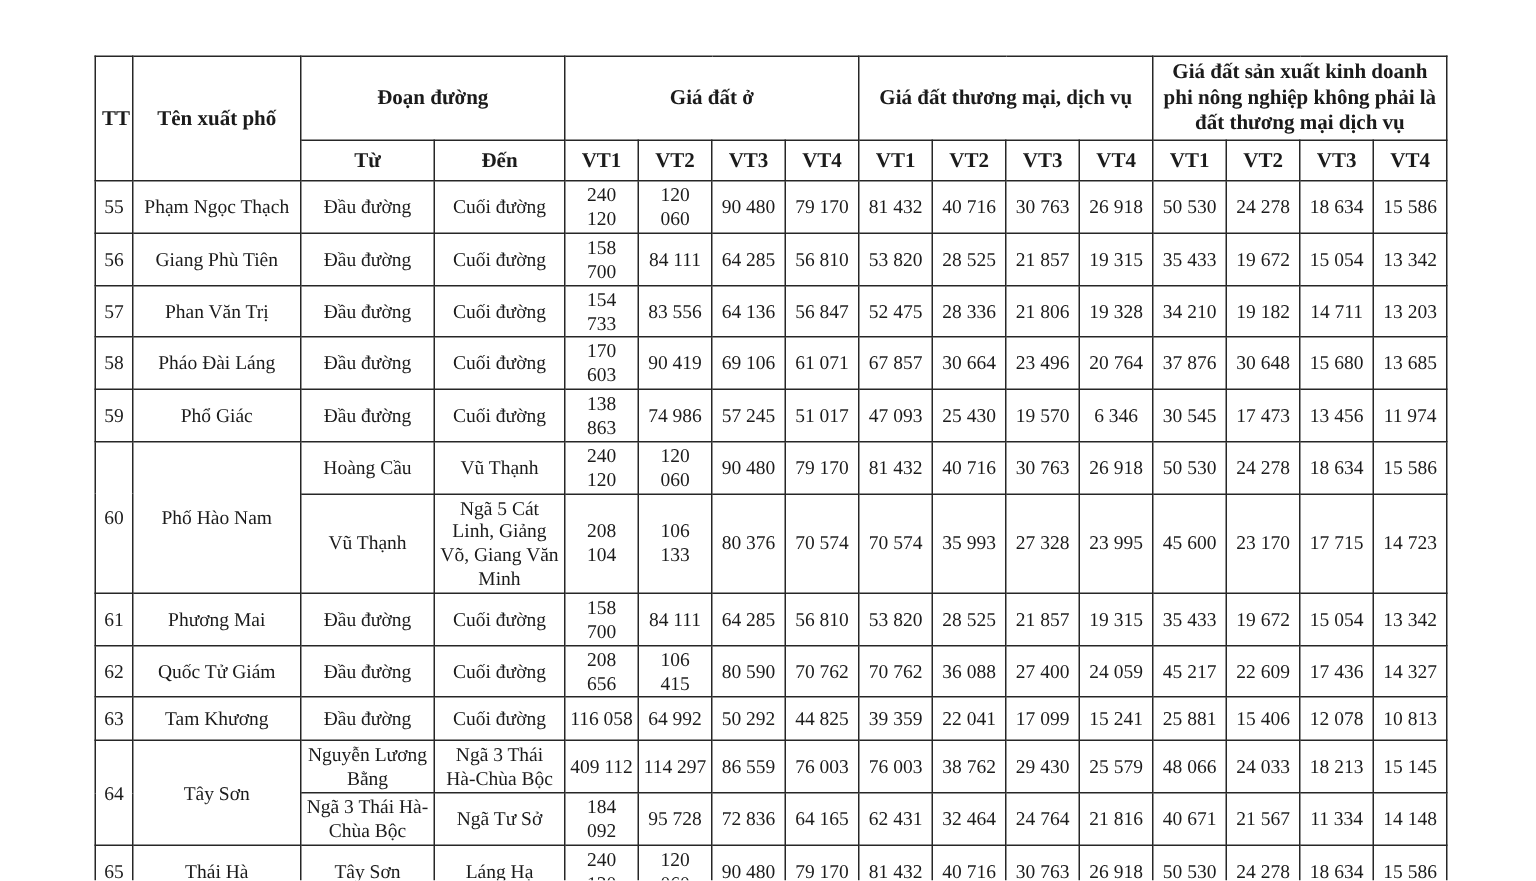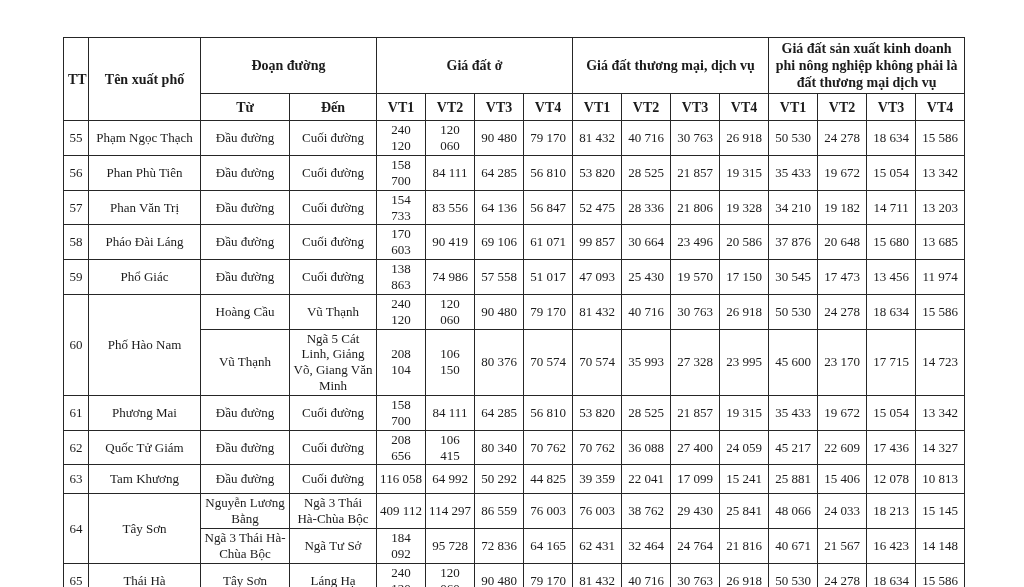--- a/index.html
+++ b/index.html
@@ -91,21 +91,21 @@
           <td class="c-num">40 716</td>
           <td class="c-num">30 763</td>
           <td class="c-num">26 918</td>
           <td class="c-num">50 530</td>
           <td class="c-num">24 278</td>
           <td class="c-num">18 634</td>
           <td class="c-num">15 586</td>
         </tr>
         <tr>
           <td class="c-tt" rowspan="1">56</td>
-          <td class="c-name" rowspan="1">Phan Phù Tiên</td>
+          <td class="c-name" rowspan="1">Giang Phù Tiên</td>
           <td class="c-mid">Đầu đường</td>
           <td class="c-mid">Cuối đường</td>
           <td class="c-num">158 700</td>
           <td class="c-num">84 111</td>
           <td class="c-num">64 285</td>
           <td class="c-num">56 810</td>
           <td class="c-num">53 820</td>
           <td class="c-num">28 525</td>
           <td class="c-num">21 857</td>
           <td class="c-num">19 315</td>
@@ -134,42 +134,42 @@
         </tr>
         <tr>
           <td class="c-tt" rowspan="1">58</td>
           <td class="c-name" rowspan="1">Pháo Đài Láng</td>
           <td class="c-mid">Đầu đường</td>
           <td class="c-mid">Cuối đường</td>
           <td class="c-num">170 603</td>
           <td class="c-num">90 419</td>
           <td class="c-num">69 106</td>
           <td class="c-num">61 071</td>
-          <td class="c-num">99 857</td>
+          <td class="c-num">67 857</td>
           <td class="c-num">30 664</td>
           <td class="c-num">23 496</td>
-          <td class="c-num">20 586</td>
+          <td class="c-num">20 764</td>
           <td class="c-num">37 876</td>
-          <td class="c-num">20 648</td>
+          <td class="c-num">30 648</td>
           <td class="c-num">15 680</td>
           <td class="c-num">13 685</td>
         </tr>
         <tr>
           <td class="c-tt" rowspan="1">59</td>
           <td class="c-name" rowspan="1">Phổ Giác</td>
           <td class="c-mid">Đầu đường</td>
           <td class="c-mid">Cuối đường</td>
           <td class="c-num">138 863</td>
           <td class="c-num">74 986</td>
-          <td class="c-num">57 558</td>
+          <td class="c-num">57 245</td>
           <td class="c-num">51 017</td>
           <td class="c-num">47 093</td>
           <td class="c-num">25 430</td>
           <td class="c-num">19 570</td>
-          <td class="c-num">17 150</td>
+          <td class="c-num">6 346</td>
           <td class="c-num">30 545</td>
           <td class="c-num">17 473</td>
           <td class="c-num">13 456</td>
           <td class="c-num">11 974</td>
         </tr>
         <tr>
           <td class="c-tt" rowspan="2">60</td>
           <td class="c-name" rowspan="2">Phố Hào Nam</td>
           <td class="c-mid">Hoàng Cầu</td>
           <td class="c-mid">Vũ Thạnh</td>
@@ -183,21 +183,21 @@
           <td class="c-num">26 918</td>
           <td class="c-num">50 530</td>
           <td class="c-num">24 278</td>
           <td class="c-num">18 634</td>
           <td class="c-num">15 586</td>
         </tr>
         <tr>
           <td class="c-mid">Vũ Thạnh</td>
           <td class="c-mid">Ngã 5 Cát Linh, Giảng Võ, Giang Văn Minh</td>
           <td class="c-num">208 104</td>
-          <td class="c-num">106 150</td>
+          <td class="c-num">106 133</td>
           <td class="c-num">80 376</td>
           <td class="c-num">70 574</td>
           <td class="c-num">70 574</td>
           <td class="c-num">35 993</td>
           <td class="c-num">27 328</td>
           <td class="c-num">23 995</td>
           <td class="c-num">45 600</td>
           <td class="c-num">23 170</td>
           <td class="c-num">17 715</td>
           <td class="c-num">14 723</td>
@@ -220,21 +220,21 @@
           <td class="c-num">15 054</td>
           <td class="c-num">13 342</td>
         </tr>
         <tr>
           <td class="c-tt" rowspan="1">62</td>
           <td class="c-name" rowspan="1">Quốc Tử Giám</td>
           <td class="c-mid">Đầu đường</td>
           <td class="c-mid">Cuối đường</td>
           <td class="c-num">208 656</td>
           <td class="c-num">106 415</td>
-          <td class="c-num">80 340</td>
+          <td class="c-num">80 590</td>
           <td class="c-num">70 762</td>
           <td class="c-num">70 762</td>
           <td class="c-num">36 088</td>
           <td class="c-num">27 400</td>
           <td class="c-num">24 059</td>
           <td class="c-num">45 217</td>
           <td class="c-num">22 609</td>
           <td class="c-num">17 436</td>
           <td class="c-num">14 327</td>
         </tr>
@@ -261,40 +261,40 @@
           <td class="c-name" rowspan="2">Tây Sơn</td>
           <td class="c-mid">Nguyễn Lương Bằng</td>
           <td class="c-mid">Ngã 3 Thái Hà-Chùa Bộc</td>
           <td class="c-num">409 112</td>
           <td class="c-num">114 297</td>
           <td class="c-num">86 559</td>
           <td class="c-num">76 003</td>
           <td class="c-num">76 003</td>
           <td class="c-num">38 762</td>
           <td class="c-num">29 430</td>
-          <td class="c-num">25 841</td>
+          <td class="c-num">25 579</td>
           <td class="c-num">48 066</td>
           <td class="c-num">24 033</td>
           <td class="c-num">18 213</td>
           <td class="c-num">15 145</td>
         </tr>
         <tr>
           <td class="c-mid">Ngã 3 Thái Hà-Chùa Bộc</td>
           <td class="c-mid">Ngã Tư Sở</td>
           <td class="c-num">184 092</td>
           <td class="c-num">95 728</td>
           <td class="c-num">72 836</td>
           <td class="c-num">64 165</td>
           <td class="c-num">62 431</td>
           <td class="c-num">32 464</td>
           <td class="c-num">24 764</td>
           <td class="c-num">21 816</td>
           <td class="c-num">40 671</td>
           <td class="c-num">21 567</td>
-          <td class="c-num">16 423</td>
+          <td class="c-num">11 334</td>
           <td class="c-num">14 148</td>
         </tr>
         <tr>
           <td class="c-tt" rowspan="1">65</td>
           <td class="c-name" rowspan="1">Thái Hà</td>
           <td class="c-mid">Tây Sơn</td>
           <td class="c-mid">Láng Hạ</td>
           <td class="c-num">240 120</td>
           <td class="c-num">120 060</td>
           <td class="c-num">90 480</td>

